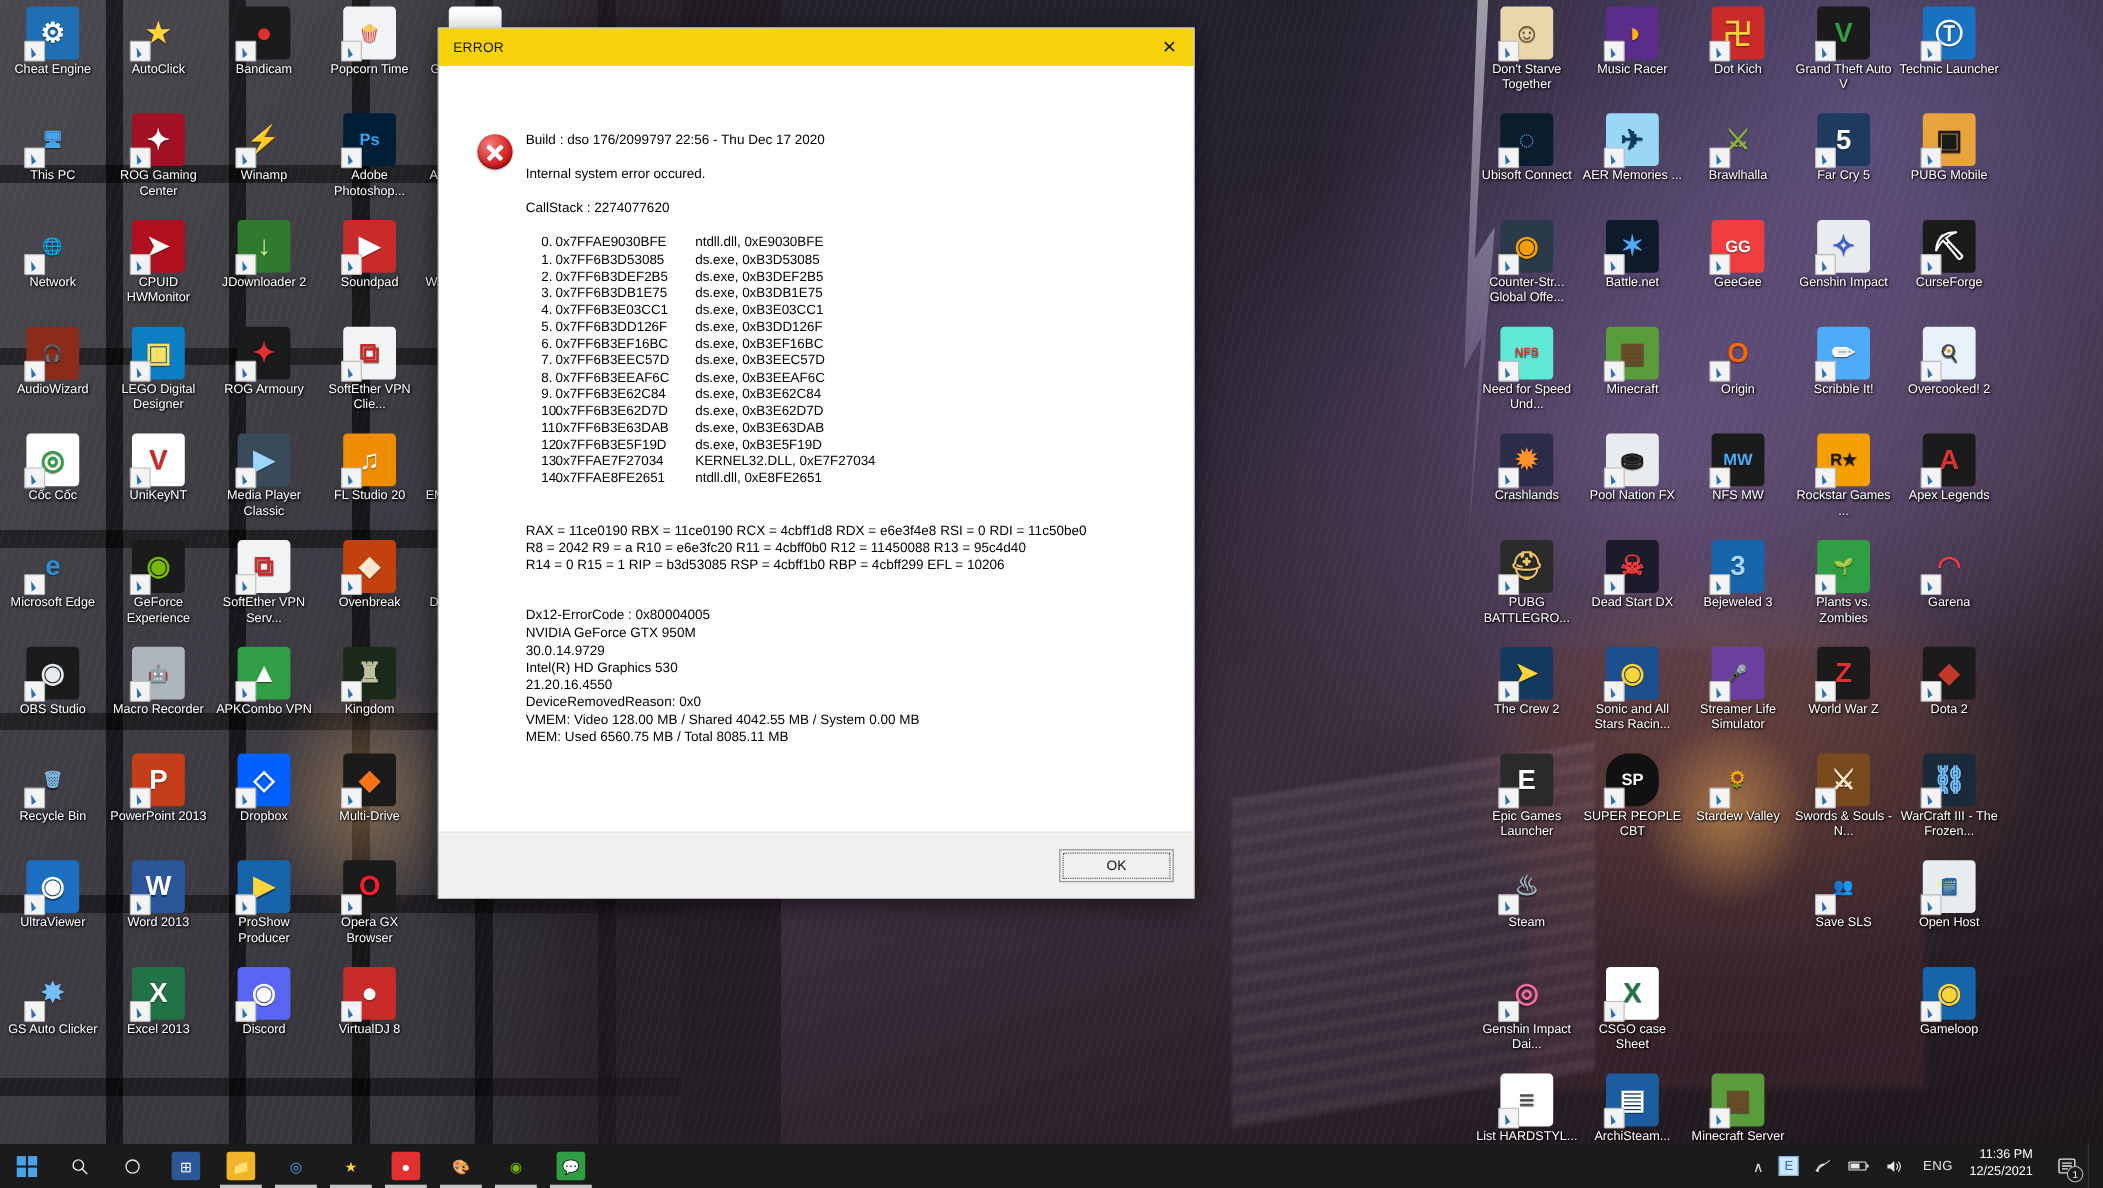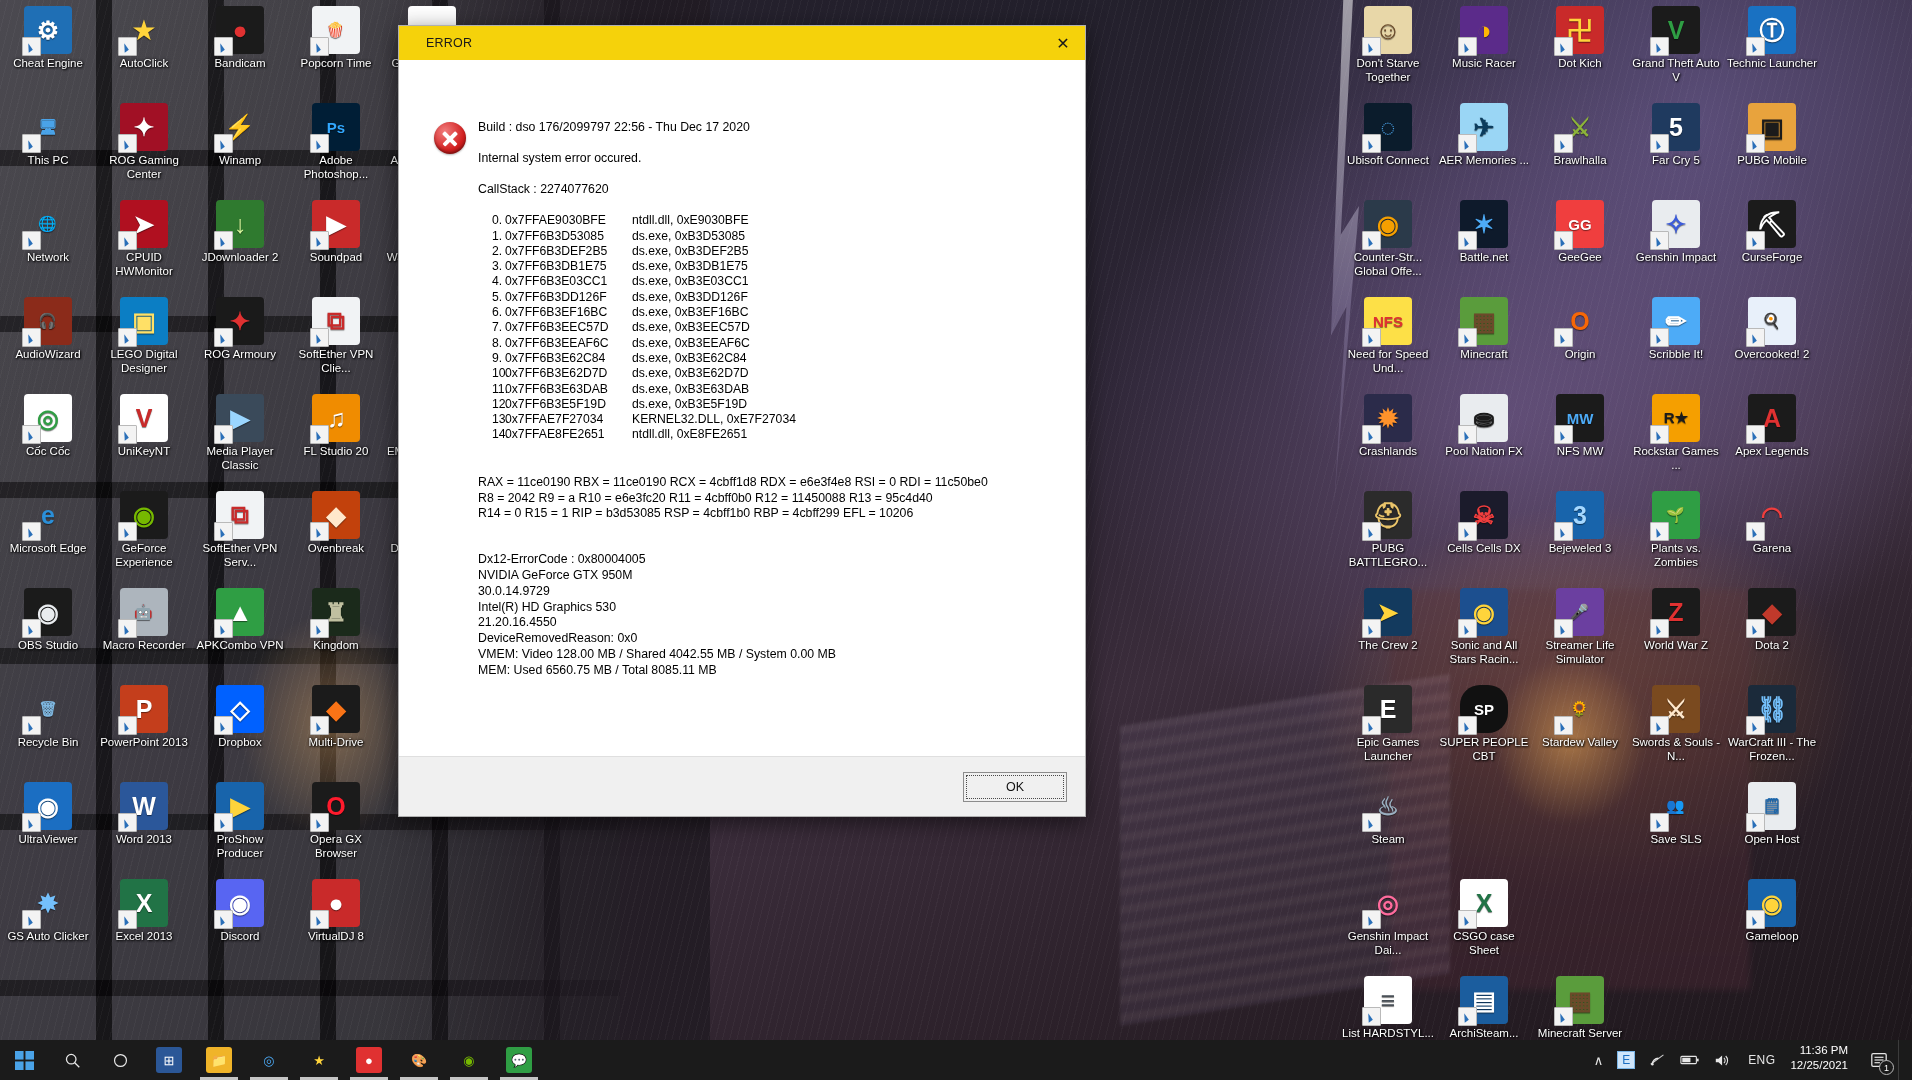--- a/index.html
+++ b/index.html
@@ -135,21 +135,21 @@
     background: #ffffff;
     border: 1px solid #b0b0b0;
     box-shadow: 0 6px 22px rgba(0,0,0,.55);
     display: flex; flex-direction: column;
     z-index: 50;
   }
   #titlebar {
     height: 34px;
     background: #f5d20b;
     display: flex; align-items: center;
-    padding-left: 27px;
+    padding-left: 13px;
     position: relative;
     flex: none;
   }
   #titlebar .title { font-size: 12.5px; color: #1a1a1a; letter-spacing: .2px; }
   #close-btn {
     position: absolute; right: 0; top: 0;
     width: 44px; height: 34px;
     display: flex; align-items: center; justify-content: center;
     font-size: 16px; color: #1a1a1a;
     cursor: pointer;
@@ -547,21 +547,21 @@
     </div>
     <div class="dicon">
       <div class="glyph" style="background: rgb(233, 236, 239); color: rgb(59, 91, 219);">✧</div>
       <div class="lbl">Genshin Impact</div>
     </div>
     <div class="dicon">
       <div class="glyph" style="background: rgb(27, 27, 27); color: rgb(255, 255, 255);">⛏</div>
       <div class="lbl">CurseForge</div>
     </div>
     <div class="dicon">
-      <div class="glyph" style="background: #fde047; color: rgb(224, 49, 49); font-size: 15px; text-align: center;">NFS</div>
+      <div class="glyph" style="background: #5eead4; color: rgb(224, 49, 49); font-size: 11px; text-align: center;">NFS</div>
       <div class="lbl">Need for Speed Und...</div>
     </div>
     <div class="dicon">
       <div class="glyph" style="background: rgb(90, 156, 60); color: rgb(107, 74, 42);">▦</div>
       <div class="lbl">Minecraft</div>
     </div>
     <div class="dicon">
       <div class="glyph" style="background: transparent; color: rgb(247, 103, 7);">O</div>
       <div class="lbl">Origin</div>
     </div>
@@ -592,21 +592,21 @@
     <div class="dicon">
       <div class="glyph" style="background: rgb(27, 27, 27); color: rgb(224, 49, 49);">A</div>
       <div class="lbl">Apex Legends</div>
     </div>
     <div class="dicon">
       <div class="glyph" style="background: rgb(43, 43, 43); color: rgb(233, 196, 106);">⛑</div>
       <div class="lbl">PUBG BATTLEGRO...</div>
     </div>
     <div class="dicon">
       <div class="glyph" style="background: rgb(27, 27, 43); color: rgb(240, 62, 62);">☠</div>
-      <div class="lbl">Cells Cells DX</div>
+      <div class="lbl">Dead Start DX</div>
     </div>
     <div class="dicon">
       <div class="glyph" style="background: rgb(24, 100, 171); color: rgb(165, 216, 255);">3</div>
       <div class="lbl">Bejeweled 3</div>
     </div>
     <div class="dicon">
       <div class="glyph" style="background: rgb(47, 158, 68); color: rgb(255, 255, 255); font-size: 15px;">🌱</div>
       <div class="lbl">Plants vs. Zombies</div>
     </div>
     <div class="dicon">

